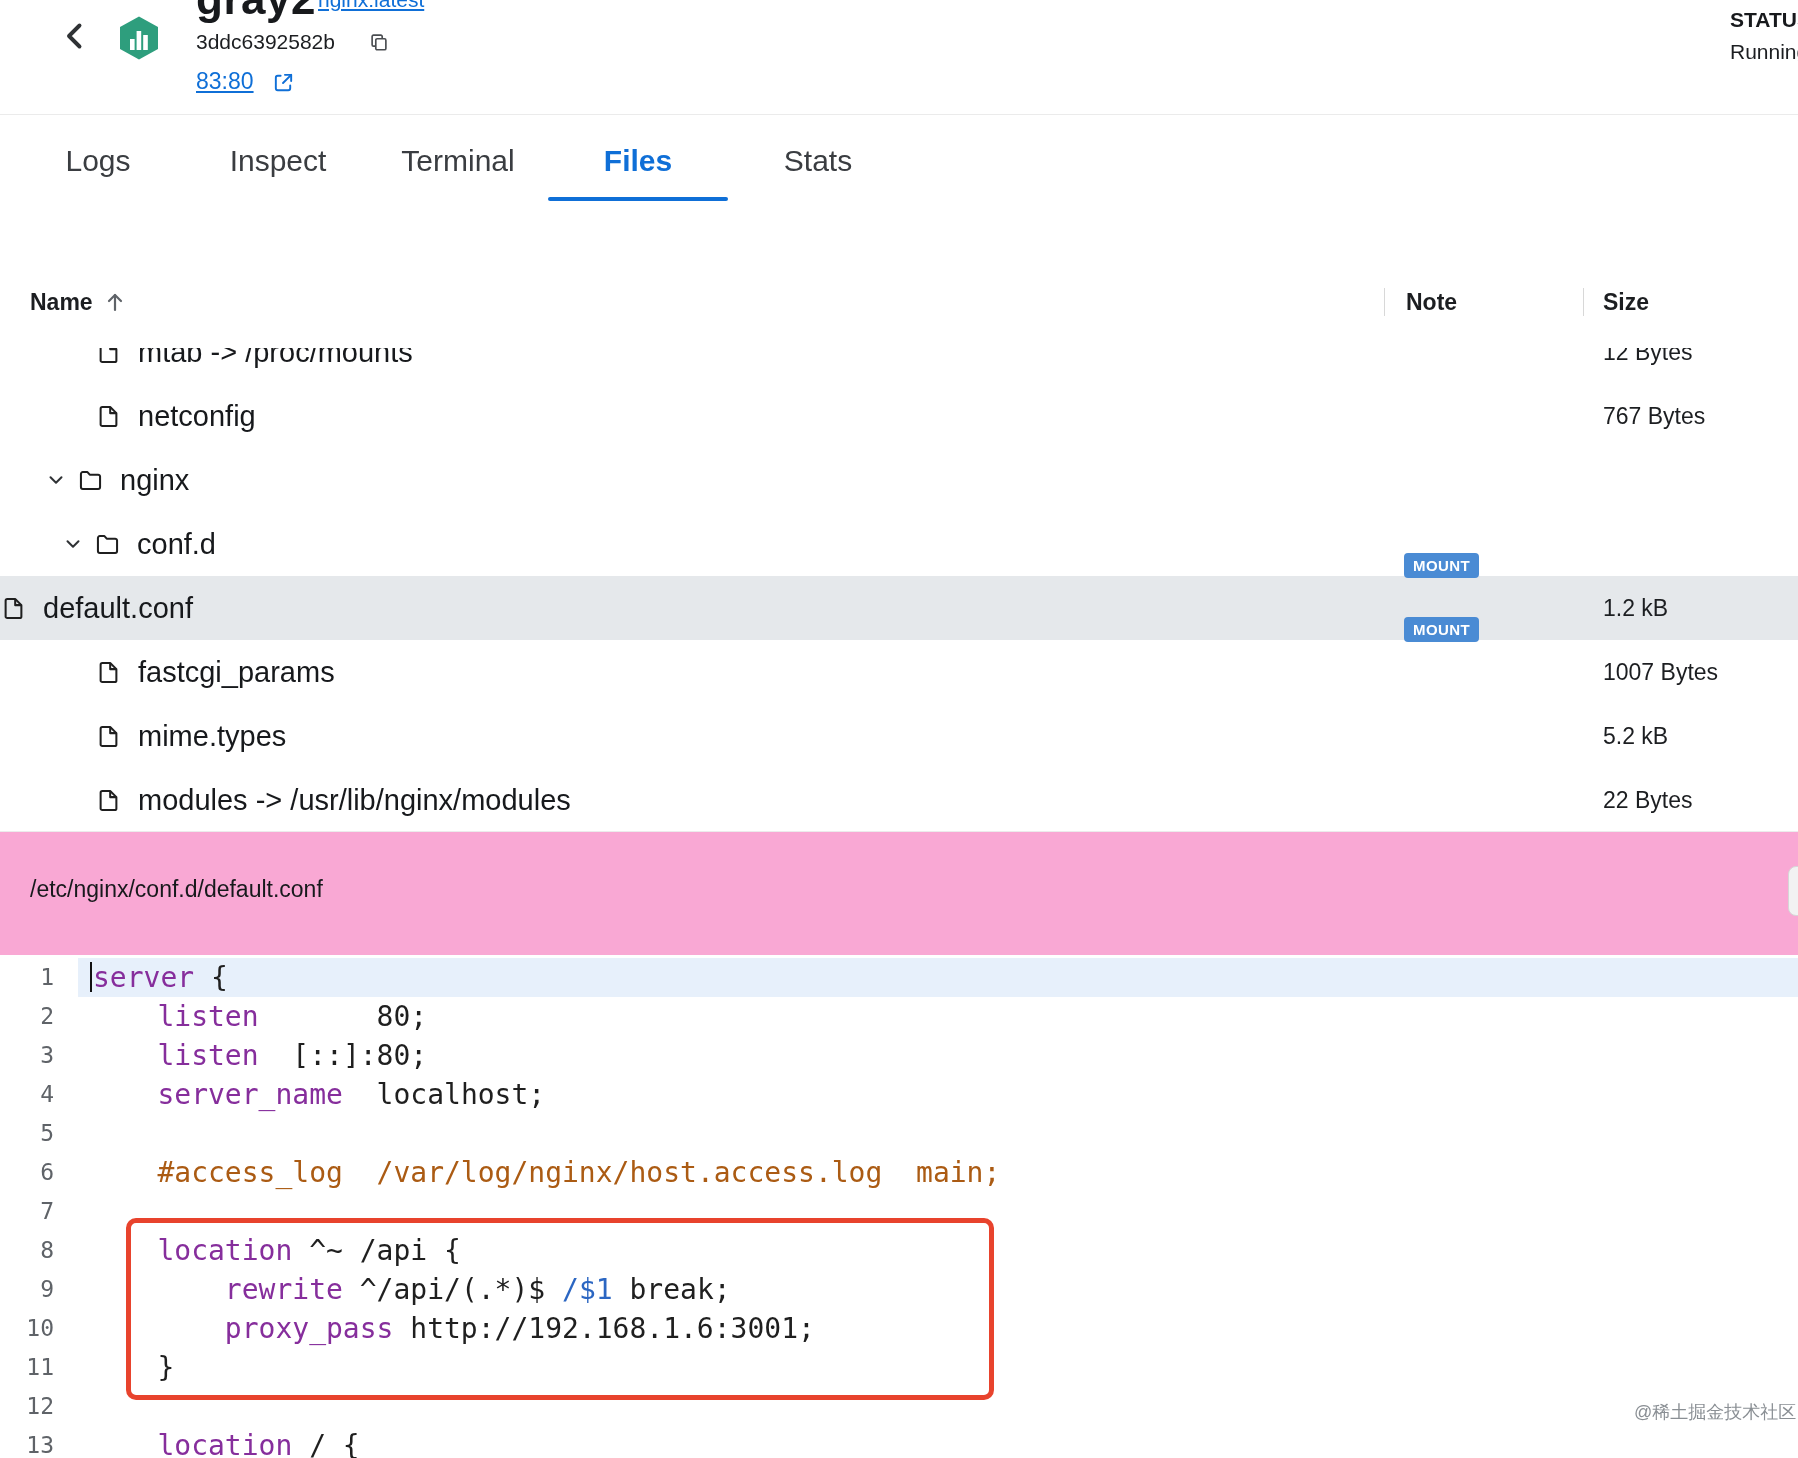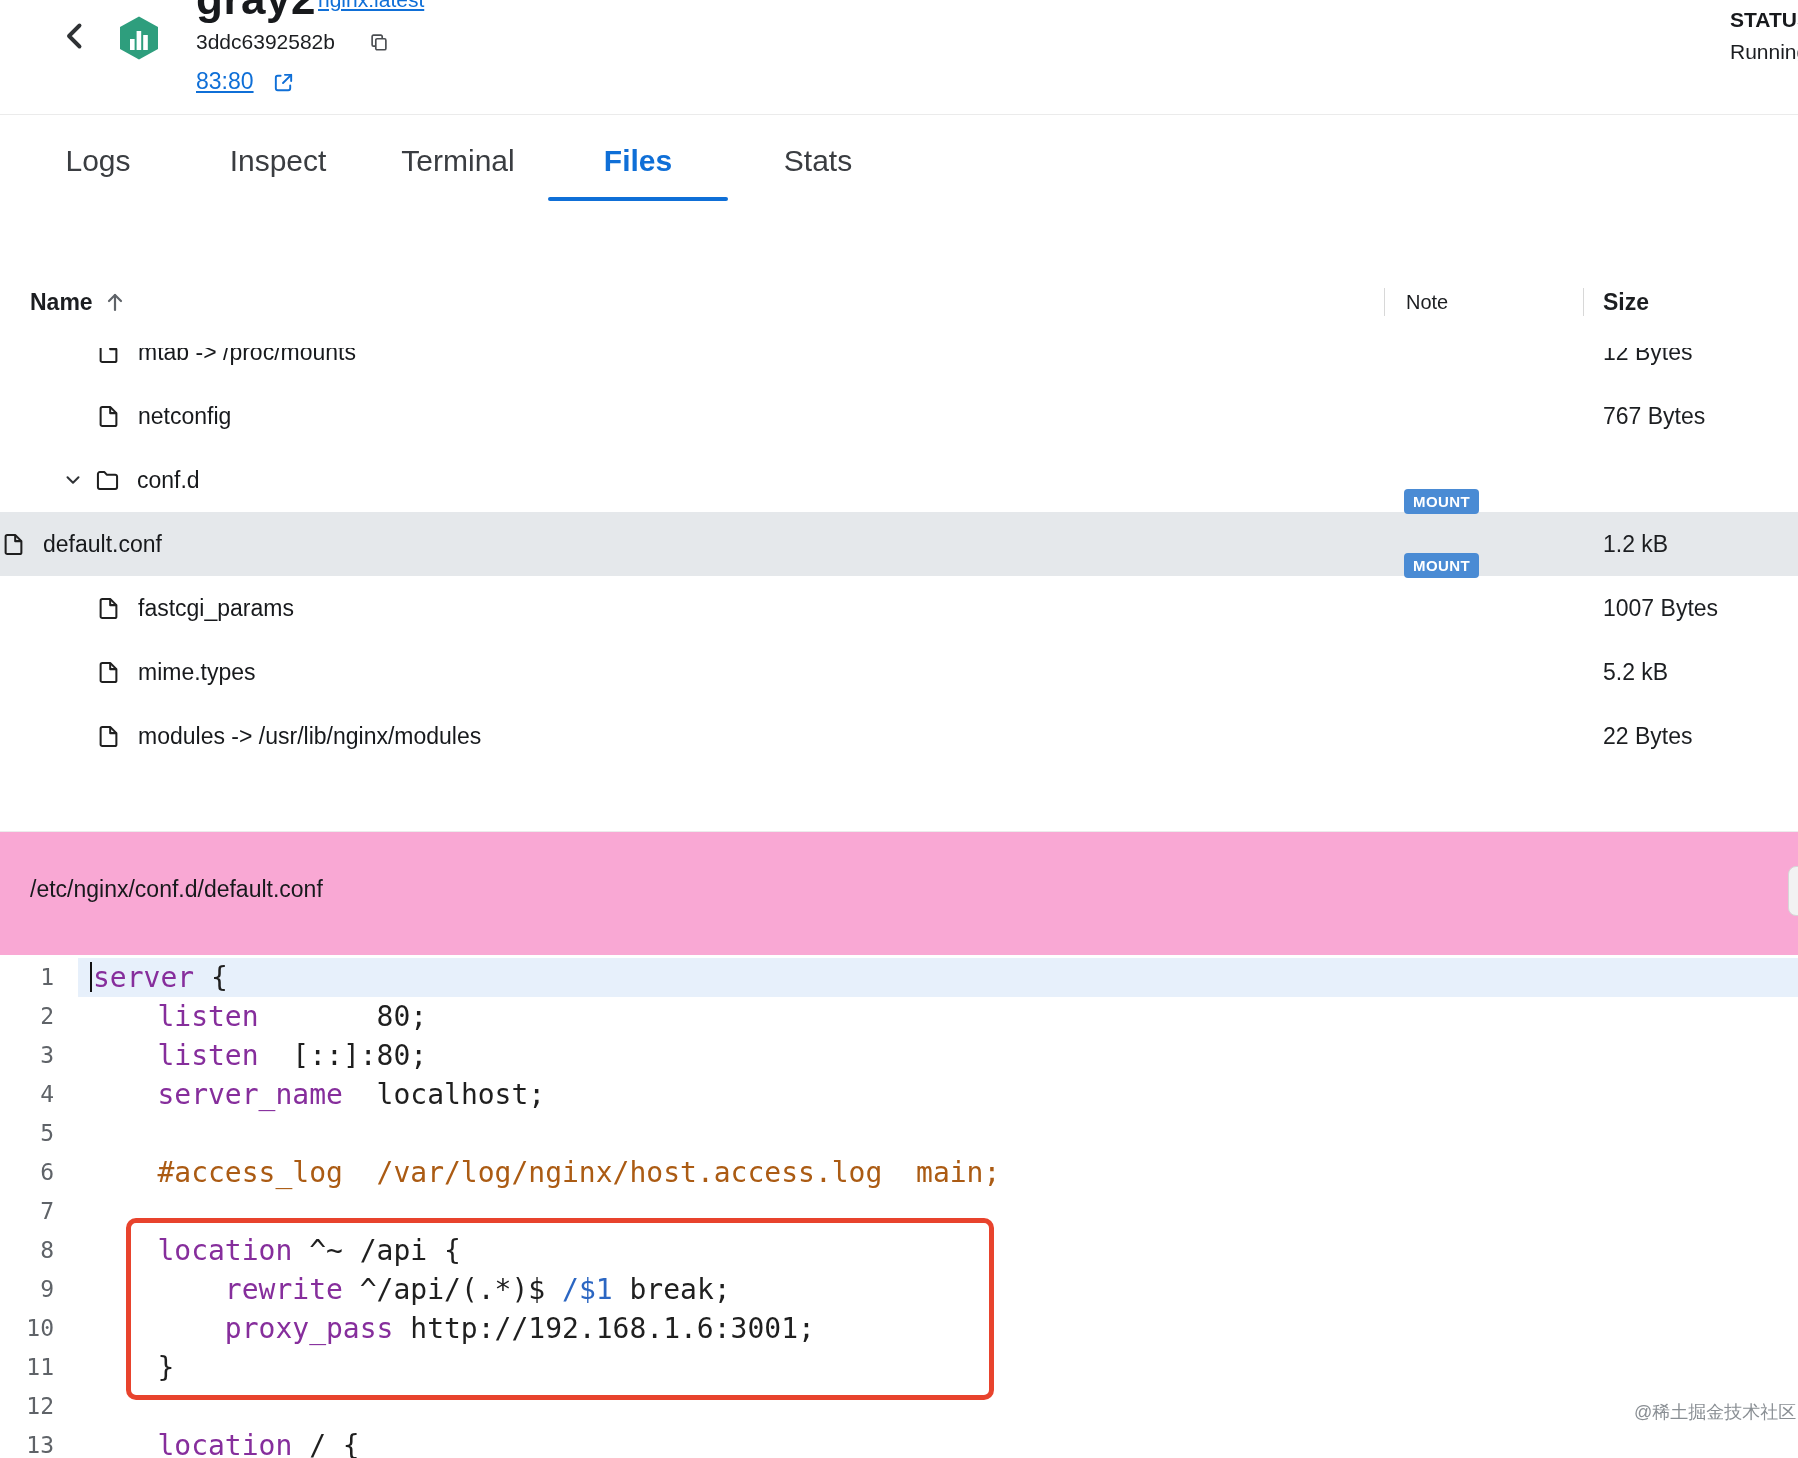--- a/index.html
+++ b/index.html
@@ -33,33 +33,33 @@
   .status-value{margin-top:8px;font-size:21px;color:#1c1e21;white-space:nowrap;}
   
   .tab-bar{position:absolute;top:115px;left:0;width:100%;height:92px;display:flex;padding-left:8px;}
   .tab{width:180px;height:100%;display:flex;align-items:center;justify-content:center;font-size:30px;font-weight:500;
        color:#3a3d41;cursor:pointer;position:relative;}
   .tab.active{color:var(--accent-blue);font-weight:600;}
   .tab.active::after{content:"";position:absolute;left:0;right:0;bottom:6px;height:4px;background:var(--accent-blue);border-radius:2px;}
   
   .table-header{position:absolute;top:270px;left:0;width:100%;height:64px;display:flex;align-items:center;background:#fff;z-index:3;}
   .th-name{flex:1;display:flex;align-items:center;padding-left:30px;font-size:23px;font-weight:700;gap:10px;}
-  .th-note{width:199px;padding-left:22px;font-size:20px;font-weight:400;}
+  .th-note{width:199px;padding-left:22px;font-size:23px;font-weight:700;}
   .th-size{width:215px;padding-left:20px;font-size:23px;font-weight:700;}
   .col-sep{position:absolute;top:18px;width:1px;height:28px;background:#d8d8d8;}
   .col-sep.s1{left:1384px;}
   .col-sep.s2{left:1583px;}
   .table-body{position:absolute;top:348px;left:0;width:100%;height:483px;overflow:hidden;}
   .frow{display:flex;align-items:center;height:64px;cursor:pointer;background:#fff;}
   .frow.selected{background:var(--selected-row);}
   .frow.clipped{margin-top:-28px;}
   .cell-name{flex:1;display:flex;align-items:center;min-width:0;}
   .cell-note{width:199px;padding-left:20px;}
   .cell-size{width:215px;padding-left:20px;font-size:23px;color:#1c1e21;}
-  .frow .flabel{font-size:23px;color:#17191c;white-space:nowrap;}
+  .frow .flabel{font-size:29px;color:#17191c;white-space:nowrap;}
   .frow.file .cell-name{padding-left:95px;}
   .frow.folder-l1 .cell-name{padding-left:45px;}
   .frow.folder-l2 .cell-name{padding-left:62px;}
   .frow.file-l3 .cell-name{}
   .chev{width:22px;height:22px;margin-right:10px;display:inline-flex;cursor:pointer;flex:none;}
   .ficon{width:27px;height:27px;margin-right:16px;display:inline-flex;flex:none;}
   .badge{display:inline-block;background:var(--badge-blue);color:#fff;font-size:15px;font-weight:700;
          letter-spacing:.4px;padding:5px 9px;border-radius:4px;line-height:1;margin-top:42px;}
   .table-divider{position:absolute;top:831px;left:0;width:100%;height:1px;background:#ececec;}
   
@@ -167,20 +167,37 @@
           <span class="ficon">
             <svg viewBox="0 0 24 24" width="27" height="27" fill="none" stroke="#1f1f1f" stroke-width="1.8" stroke-linejoin="round">
               <path d="M6.5 3.5 h7 L19 9 v10 a1.5 1.5 0 0 1 -1.5 1.5 h-11 A1.5 1.5 0 0 1 5 19 V5 a1.5 1.5 0 0 1 1.5 -1.5 z"></path>
               <path d="M13.5 3.5 V9 H19"></path>
             </svg>
           </span>
           <span class="flabel">netconfig</span>
         </div>
         <div class="cell-note"></div>
         <div class="cell-size">767 Bytes</div>
+      </div>
+      <div class="frow folder-l1">
+        <div class="cell-name">
+          <span class="chev">
+            <svg viewBox="0 0 24 24" width="22" height="22" fill="none" stroke="#2f3235" stroke-width="2.2" stroke-linecap="round" stroke-linejoin="round">
+              <path d="M6 9 l6 6 6-6"></path>
+            </svg>
+          </span>
+          <span class="ficon">
+            <svg viewBox="0 0 24 24" width="27" height="27" fill="none" stroke="#1f1f1f" stroke-width="1.8" stroke-linejoin="round">
+              <path d="M3.5 6.2 A1.7 1.7 0 0 1 5.2 4.5 h4.1 l2 2.3 h7.5 a1.7 1.7 0 0 1 1.7 1.7 v9.3 a1.7 1.7 0 0 1 -1.7 1.7 H5.2 a1.7 1.7 0 0 1 -1.7 -1.7 z"></path>
+            </svg>
+          </span>
+          <span class="flabel">nginx</span>
+        </div>
+        <div class="cell-note"></div>
+        <div class="cell-size"></div>
       </div>
       <div class="frow folder-l2">
         <div class="cell-name">
           <span class="chev">
             <svg viewBox="0 0 24 24" width="22" height="22" fill="none" stroke="#2f3235" stroke-width="2.2" stroke-linecap="round" stroke-linejoin="round">
               <path d="M6 9 l6 6 6-6"></path>
             </svg>
           </span>
           <span class="ficon">
             <svg viewBox="0 0 24 24" width="27" height="27" fill="none" stroke="#1f1f1f" stroke-width="1.8" stroke-linejoin="round">

